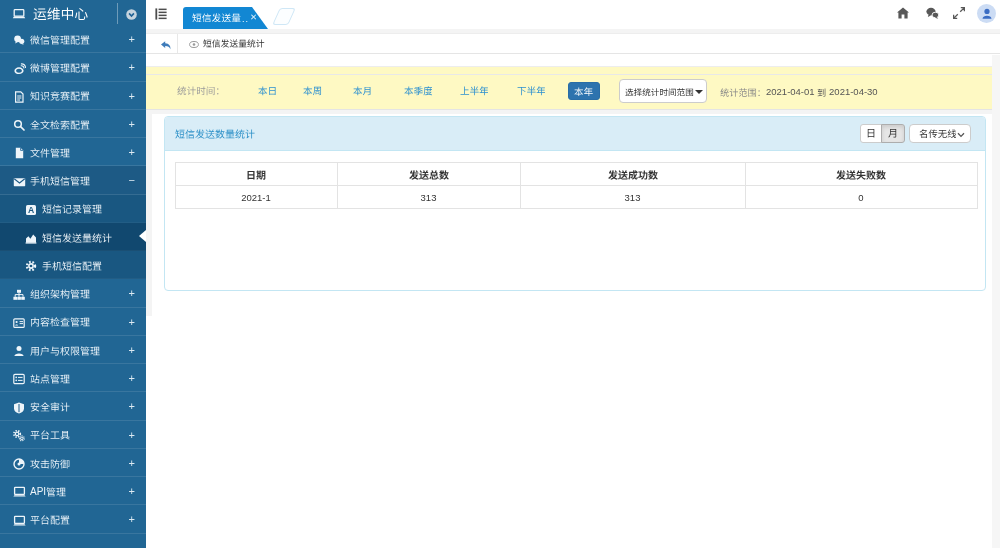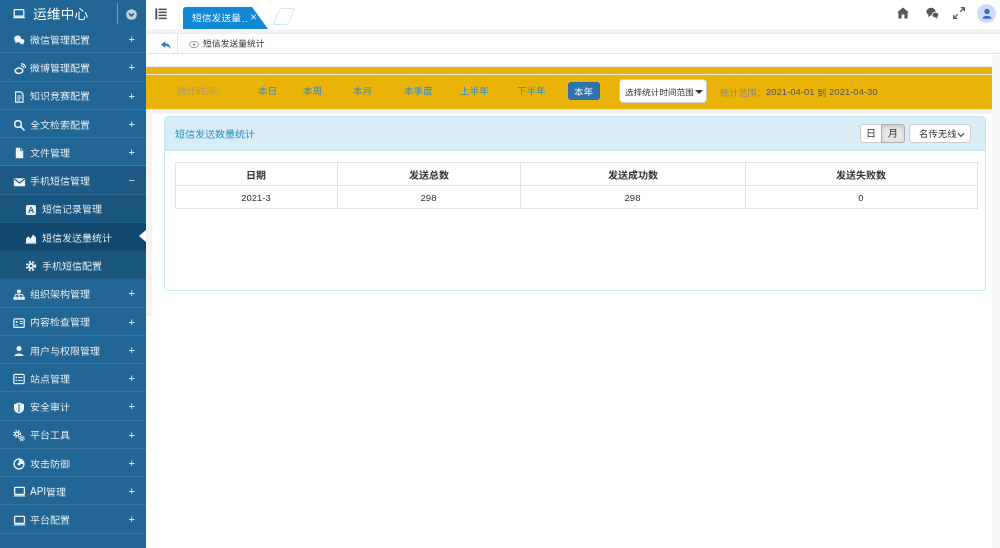--- a/index.html
+++ b/index.html
@@ -48,21 +48,21 @@
 .avatar svg { display:block; margin:3px auto 0; }
 
 #graystrip1 { position:absolute; left:0; top:29px; width:854px; height:4px; background:#f4f4f4; }
 #crumb { position:absolute; left:0; top:33px; width:854px; height:21px; background:#fff;
   border-top:1px solid #ededed; border-bottom:1px solid #e5e5e5; }
 #crumb .bk { position:absolute; left:14px; top:6px; }
 #crumb .dv { position:absolute; left:30.5px; top:0px; width:1px; height:19px; background:#e8e8e8; }
 #crumb .ey { position:absolute; left:43px; top:7px; }
 #crumb .bt { position:absolute; left:57px; top:5px; }
 
-#statsbar { position:absolute; left:0; top:66px; width:854px; height:44px; background:#eab308;
+#statsbar { position:absolute; left:0; top:66px; width:854px; height:44px; background:#fef9c3;
   border-top:1px solid #ededed; border-bottom:1px solid #e4e4e4; }
 #statsline { position:absolute; left:0; top:7px; width:854px; height:1px; background:#e8e8e8; }
 #statsbar .lbl { position:absolute; left:31px; top:0; }
 .srow { position:absolute; left:0; top:8px; width:854px; height:36px; }
 .slink { position:absolute; top:11px; } .slink svg { display:block; margin:0 auto; }
 #btnyear { position:absolute; left:422px; top:7px; width:32px; height:18px; background:#2d73ae;
   border:1px solid #2a6da6; border-radius:3px; } #btnyear svg { display:block; margin:3.5px auto 0; }
 #btnrange { position:absolute; left:473px; top:4px; width:88px; height:24px; background:#fff;
   border:1px solid #ccc; border-radius:4px; }
 #btnrange .car { position:absolute; right:3px; top:10px; width:0; height:0;
@@ -333,24 +333,24 @@
                     <use href="#b6570" x="4000"></use>
                   </svg></th>
                 <th><svg class="cj" style="width:50px;height:10px;" viewBox="0 0 5000 1000" fill="#333">
                     <use href="#b53D1" x="0"></use>
                     <use href="#b9001" x="1000"></use>
                     <use href="#b5931" x="2000"></use>
                     <use href="#b8D25" x="3000"></use>
                     <use href="#b6570" x="4000"></use>
                   </svg></th>
               </tr>
-              <tr class="">
-                <td>2021-3</td>
-                <td>298</td>
-                <td>298</td>
+          <tr class="">
+                <td>2021-1</td>
+                <td>313</td>
+                <td>313</td>
                 <td>0</td>
               </tr>
         </tbody>
           </table>
       </div>
     </div>
     <div id="scrollstrip"></div>
   </div>
   <div id="side">
     <div id="logo">

